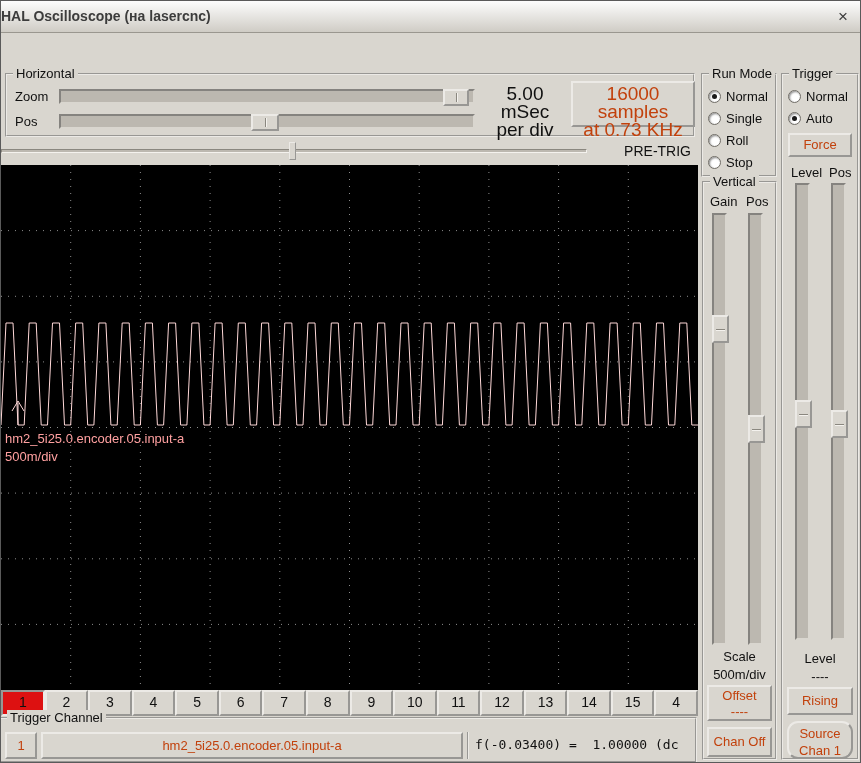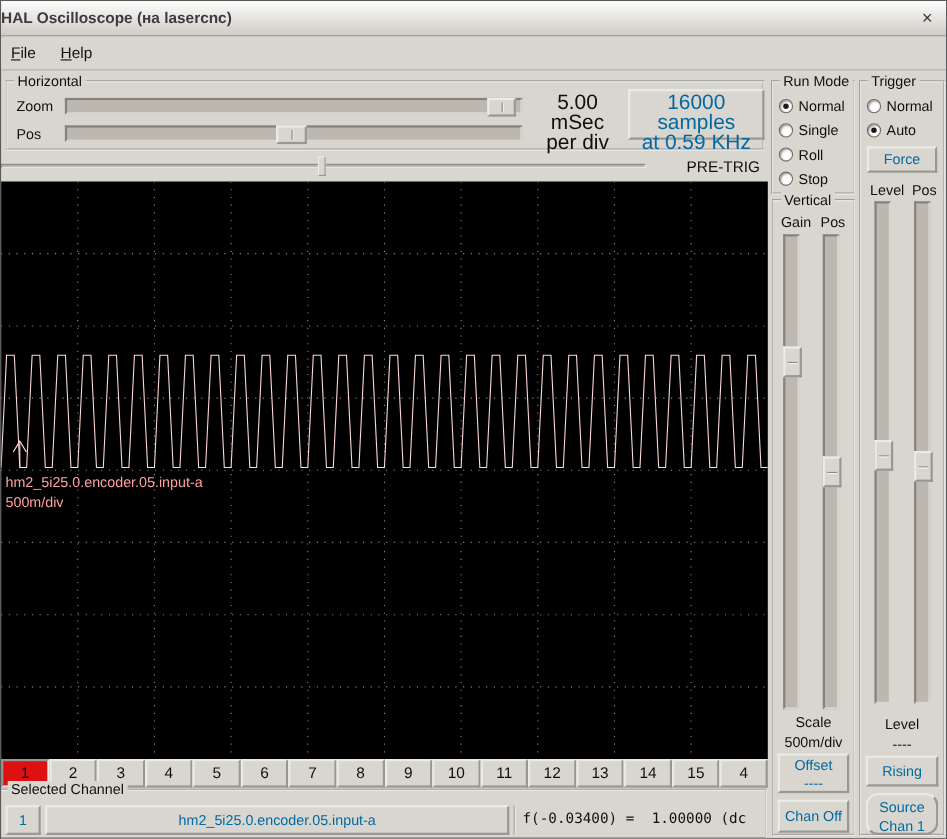--- a/index.html
+++ b/index.html
@@ -23,21 +23,21 @@
     border-bottom:1px solid #b3b0a8;}
   .menu-item{display:inline-block;padding:6px 9px;font-size:14px;}
 
   
   .frame{position:absolute;border:2px groove #eceae6;}
   .frame-label{position:absolute;top:-9px;left:6px;background:var(--bg);padding:0 3px;font-size:13px;white-space:nowrap;}
   .lab{position:absolute;font-size:13px;white-space:nowrap;}
   .centered{position:absolute;left:0;right:0;text-align:center;font-size:13px;}
 
   
-  .btn{position:absolute;background:var(--bg);border:2px outset #eceae6;text-align:center;font-size:13px;color:#0369a1;}
+  .btn{position:absolute;background:var(--bg);border:2px outset #eceae6;text-align:center;font-size:13px;color:#c2410c;}
 
   
   .trough{position:absolute;background:#bcb8b0;border:2px inset #d9d6cf;}
   .trough.h{height:15px;}
   .trough.v{width:15px;}
   .handle{position:absolute;background:var(--bg);border:2px outset #eceae6;}
   .handle.h{top:-2px;height:17px;}
   .handle.h::after{content:"";position:absolute;left:50%;top:2px;bottom:2px;width:0;
     border-left:1px solid #8a877f;border-right:1px solid #f4f2ee;}
   .handle.v{left:-2px;width:17px;height:28px;}
@@ -80,42 +80,38 @@
 </head>
 <body>
 
 <div class="window">
 
   <div class="titlebar">
     <div class="title">HAL Oscilloscope (на lasercnc)</div>
     <div class="close">×</div>
   </div>
 
-  <div class="menubar">
-    <span class="menu-item"><u>F</u>ile</span>
-    <span class="menu-item"><u>H</u>elp</span>
-  </div>
 
   <div class="frame" style="left:4px;top:72px;width:690px;height:64px;">
     <span class="frame-label">Horizontal</span>
     <span class="lab" style="left:8px;top:14px;">Zoom</span>
     <div class="trough h" style="left:52px;top:14px;width:416px;">
       <div class="handle h" style="left:382px;width:26px;"></div>
     </div>
     <span class="lab" style="left:8px;top:39px;">Pos</span>
     <div class="trough h" style="left:52px;top:39px;width:416px;">
       <div class="handle h" style="left:190px;width:28px;"></div>
     </div>
     <div style="position:absolute;left:474px;top:8px;width:88px;text-align:center;" class="two-line">
       <div>5.00 mSec</div>
       <div>per div</div>
     </div>
     <div class="btn two-line" style="left:564px;top:6px;width:124px;height:46px;">
       <div>16000 samples</div>
-      <div>at 0.59 KHz</div>
+      <div>at 0.73 KHz</div>
     </div>
   </div>
 
   <div class="pretrig-trough">
     <div class="pretrig-line"></div>
     <div class="pretrig-handle"></div>
   </div>
   <div class="pretrig-label">PRE-TRIG</div>
 
   <div class="scope">
@@ -224,19 +220,19 @@
       <div class="chan-btn">10</div>
       <div class="chan-btn">11</div>
       <div class="chan-btn">12</div>
       <div class="chan-btn">13</div>
       <div class="chan-btn">14</div>
       <div class="chan-btn">15</div>
       <div class="chan-btn">4</div>
     </div>
 
   <div class="frame" style="left:0;top:716px;width:696px;height:46px;border-left:none;">
-    <span class="frame-label">Selected Channel</span>
+    <span class="frame-label">Trigger Channel</span>
     <div class="btn" style="left:4px;top:13px;width:32px;height:27px;line-height:23px;">1</div>
     <div class="btn" style="left:40px;top:13px;width:422px;height:27px;line-height:23px;">hm2_5i25.0.encoder.05.input-a</div>
     <div class="readout">f(-0.03400) =  1.00000 (dc</div>
   </div>
 
 </div>
 
 </body></html>

